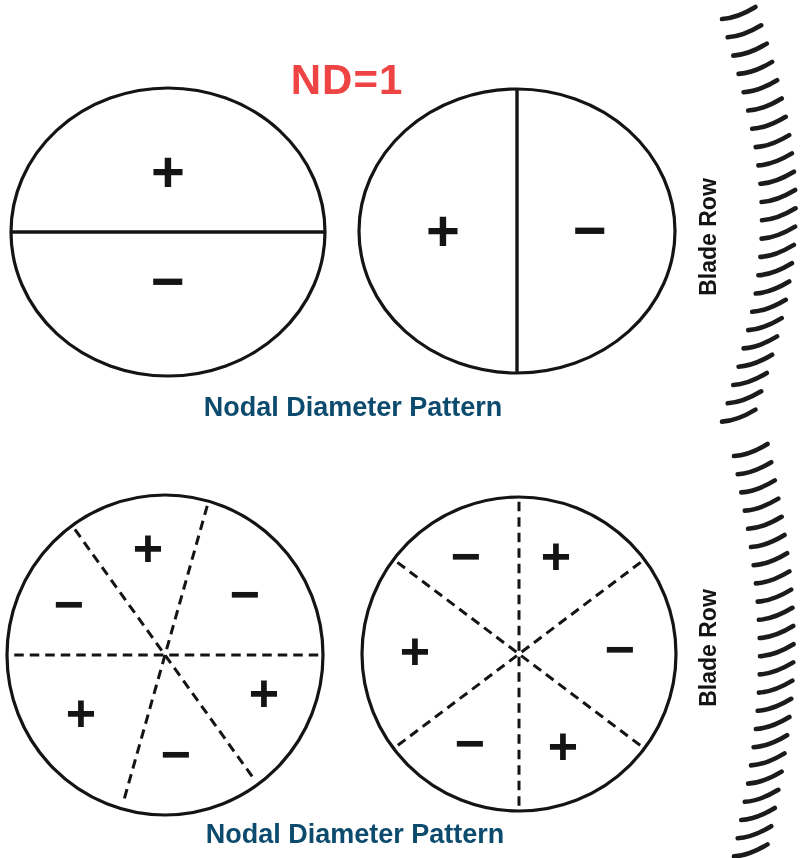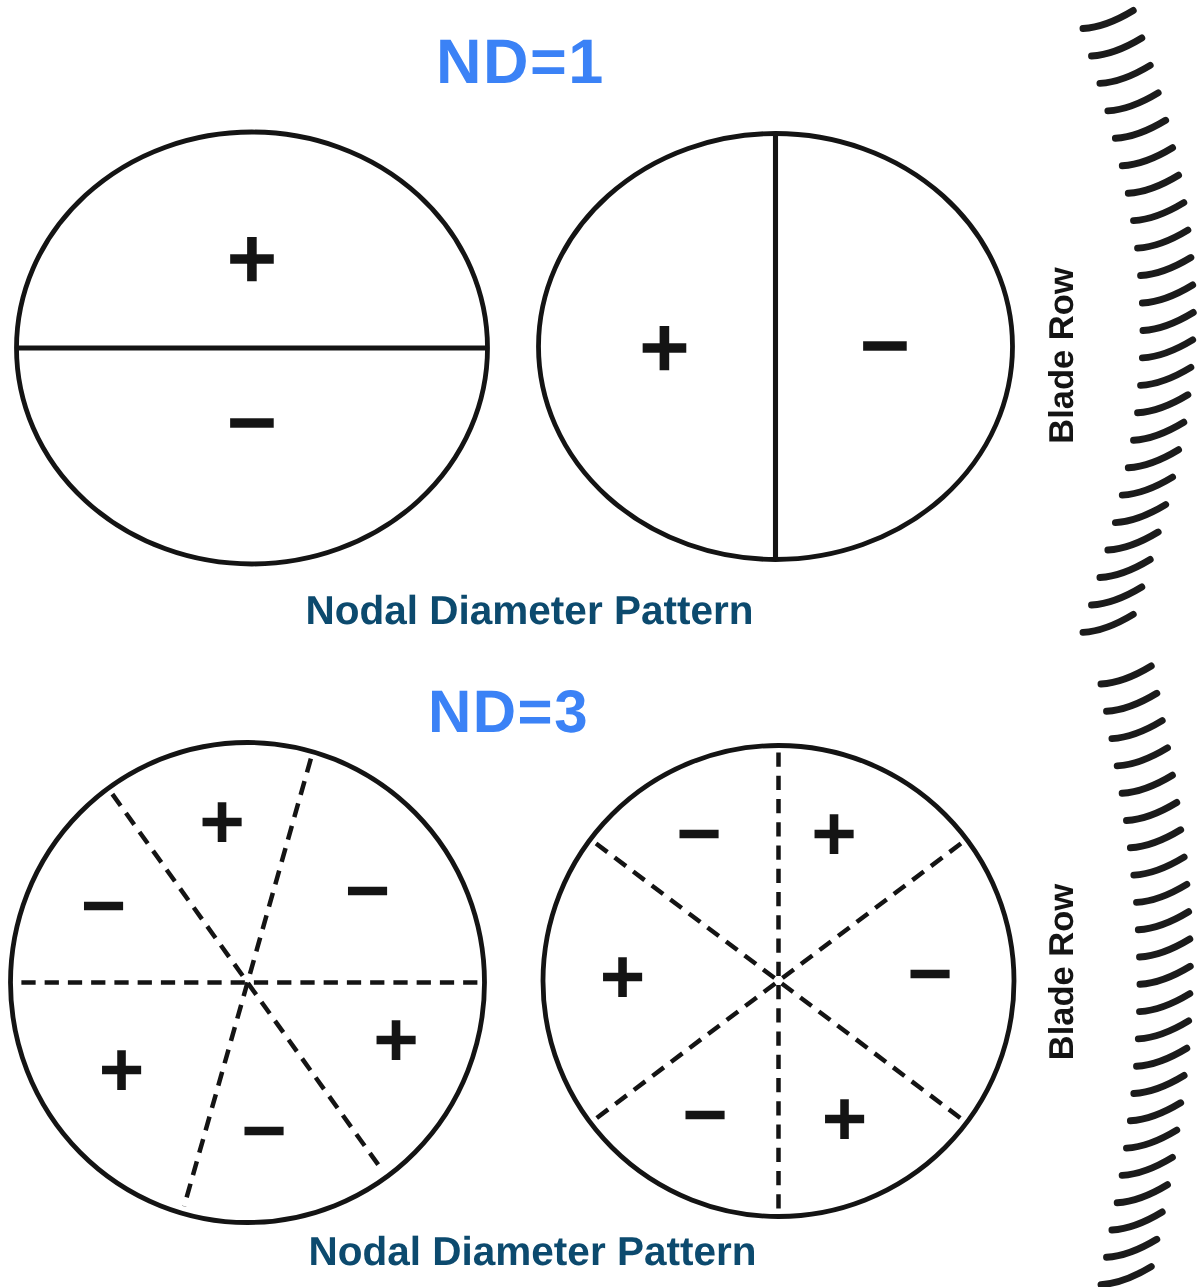--- a/index.html
+++ b/index.html
@@ -12,21 +12,22 @@
   }
   .stage svg{position:absolute;left:0;top:0;}
   .sec-title{
     position:absolute;
     width:400px;
     text-align:center;
     font-weight:bold;
     font-size:42px;
     letter-spacing:1px;
     line-height:1;
-    color:#3b82f6;
+    color:#ef4444;
+    margin-top:39px;
   }
   .title-nd1{left:147px;top:20px;}
   .title-nd3{left:139px;top:455px;font-size:40px;}
   .caption{
     position:absolute;
     width:500px;
     text-align:center;
     font-weight:bold;
     font-size:27px;
     line-height:1;
@@ -124,21 +125,20 @@
       <path d="M0,13 C9,12.5 19.5,9.5 33.5,1" transform="translate(744.8,788.8)" fill="none" stroke="#1b1b1b" stroke-width="4.6" stroke-linecap="round"></path>
       <path d="M0,13 C9,12.5 19.5,9.5 33.5,1" transform="translate(741.3,807.0)" fill="none" stroke="#1b1b1b" stroke-width="4.6" stroke-linecap="round"></path>
       <path d="M0,13 C9,12.5 19.5,9.5 33.5,1" transform="translate(737.7,825.2)" fill="none" stroke="#1b1b1b" stroke-width="4.6" stroke-linecap="round"></path>
       <path d="M0,13 C9,12.5 19.5,9.5 33.5,1" transform="translate(734.0,843.4)" fill="none" stroke="#1b1b1b" stroke-width="4.6" stroke-linecap="round"></path>
     </svg>
 
   <div class="sec-title title-nd1">ND=1</div>
 
   <div class="caption caption-top">Nodal Diameter Pattern</div>
 
-  <div class="sec-title title-nd3">ND=3</div>
 
   <div class="caption caption-bottom">Nodal Diameter Pattern</div>
 
   <div class="blade-label blade-label-top">Blade Row</div>
 
   <div class="blade-label blade-label-bottom">Blade Row</div>
 
 </div>
 
 </body></html>

